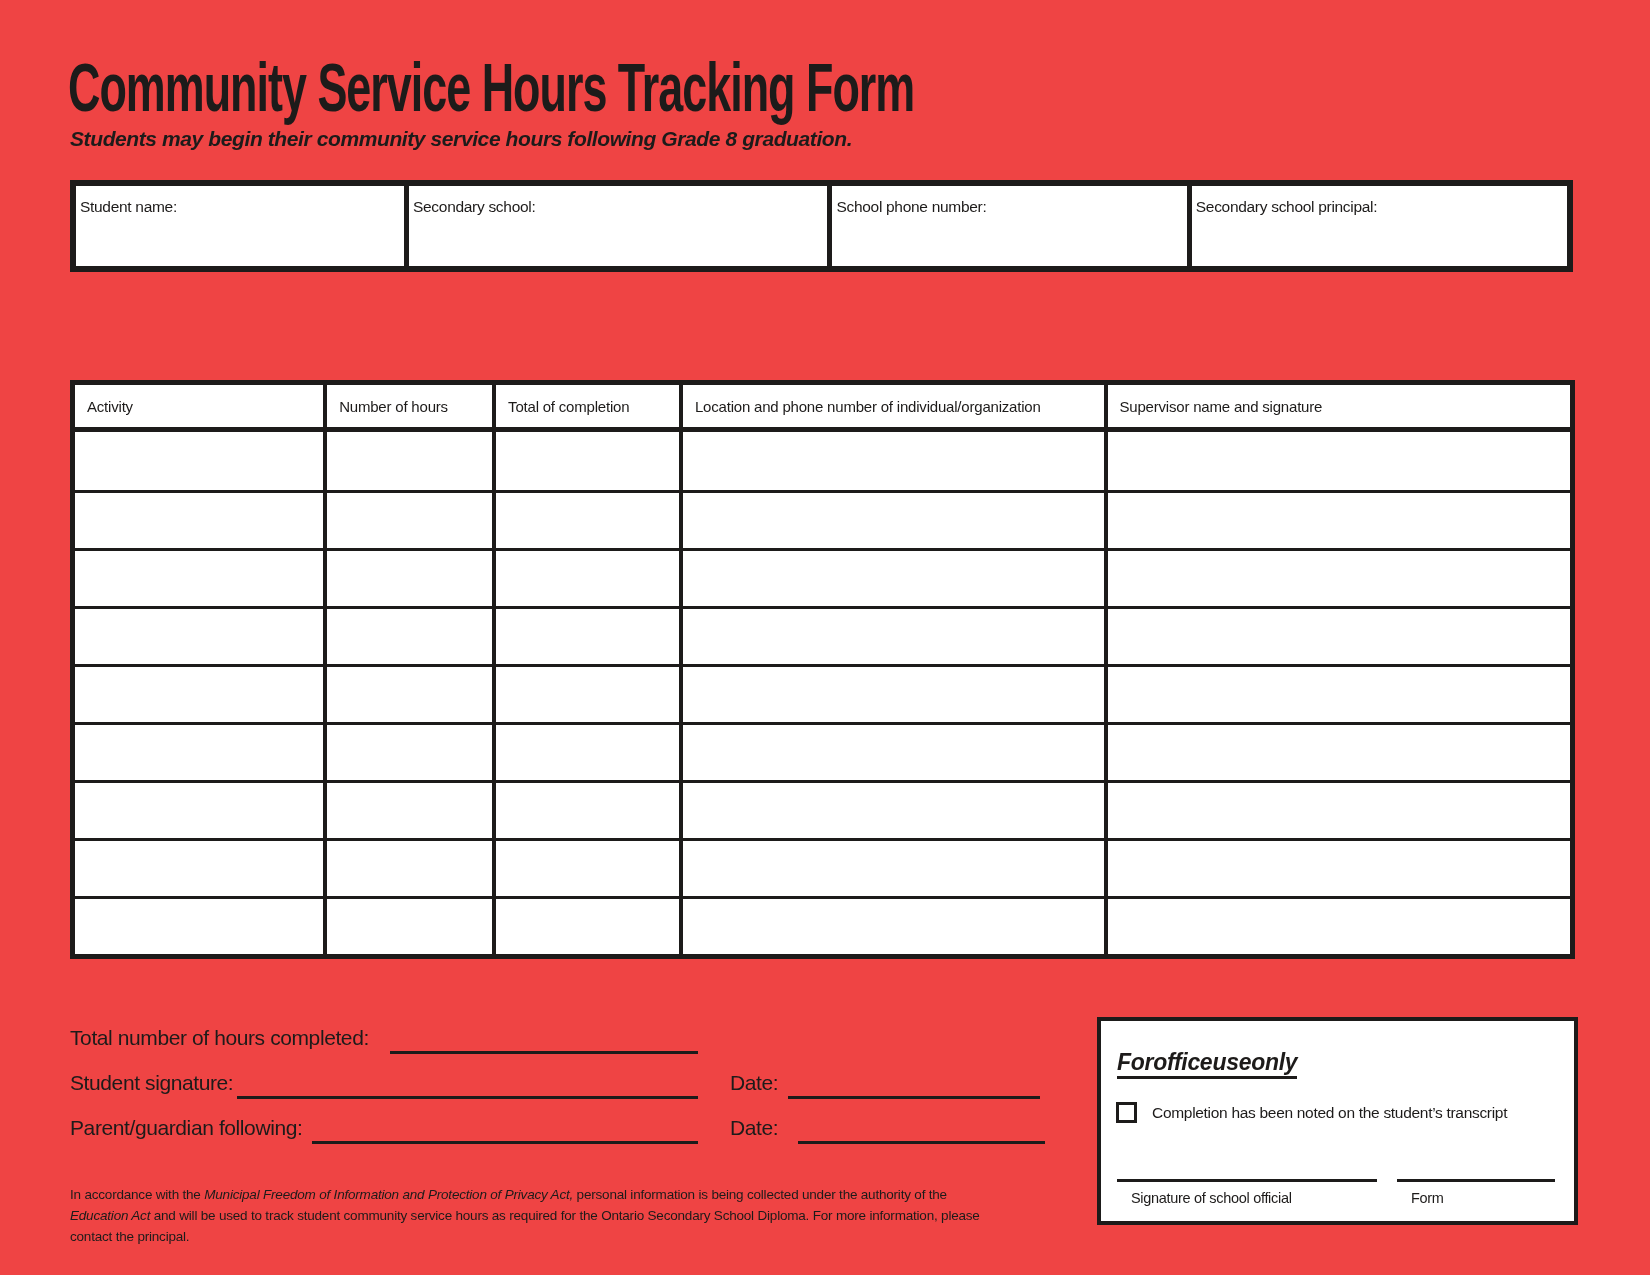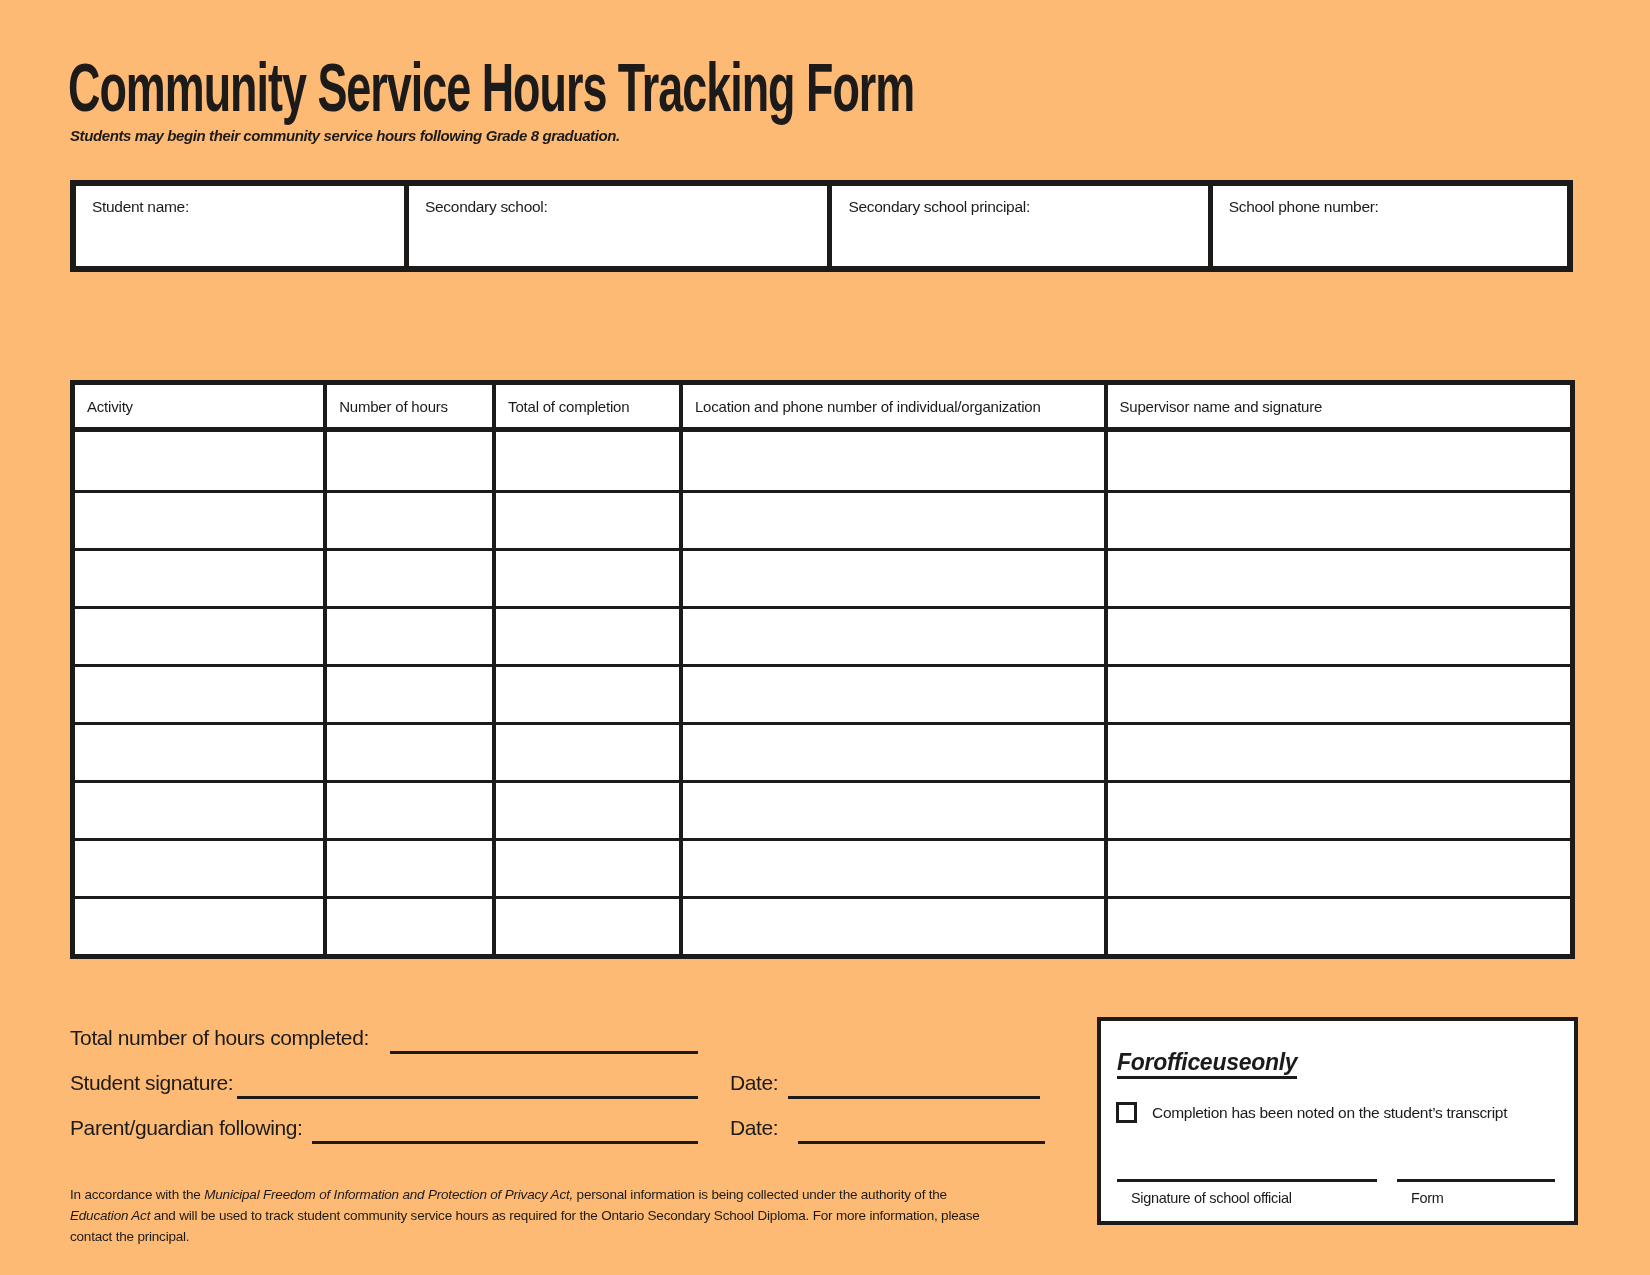--- a/index.html
+++ b/index.html
@@ -1,27 +1,27 @@
 <!DOCTYPE html>
 <html><head>
 <meta charset="utf-8">
 <style>
   :root{ --ink:#1d1b1a; }
   *{ margin:0; padding:0; box-sizing:border-box; font-family:"Liberation Sans", sans-serif; }
   html,body{ background:#ffffff; }
-  .page{ position:relative; width:1650px; height:1275px; background:#fdba74; color:var(--ink); overflow:hidden; letter-spacing:-0.3px; }
+  .page{ position:relative; width:1650px; height:1275px; background:#ef4444; color:var(--ink); overflow:hidden; letter-spacing:-0.3px; }
 
   
   .title{ position:absolute; left:68px; top:48px; font-size:68px; font-weight:700; letter-spacing:-1.5px;
           white-space:nowrap; transform:scaleX(0.66); transform-origin:0 0; }
-  .subtitle{ position:absolute; left:70px; top:127px; font-size:15px; font-weight:700; font-style:italic; letter-spacing:-0.4px; }
+  .subtitle{ position:absolute; left:70px; top:127px; font-size:21px; font-weight:700; font-style:italic; letter-spacing:-0.4px; }
 
   
   .info-table{ position:absolute; left:70px; top:180px; width:1503px; height:92px; border:6px solid var(--ink); display:flex; background:#fff; }
-  .info-cell{ height:100%; padding:12px 16px; border-left:5px solid var(--ink); }
+  .info-cell{ height:100%; padding:12px 4px; border-left:5px solid var(--ink); }
   .info-cell.first{ border-left:none; }
   .info-label{ font-size:15.5px; letter-spacing:-0.3px; }
 
   .instruction{ position:absolute; left:70px; top:304px; font-size:20.5px; letter-spacing:-0.3px; }
 
   
   .service-table{ position:absolute; left:70px; top:380px; width:1505px; border:5px solid var(--ink); background:#fff; }
   .thead{ display:flex; height:47px; border-bottom:5px solid var(--ink); align-items:center; }
   .hcell{ height:100%; display:flex; align-items:center; padding-left:12px; padding-right:19px;
           border-left:4px solid var(--ink); font-size:15px; letter-spacing:-0.2px; }
@@ -57,25 +57,25 @@
   <div class="title">Community Service Hours Tracking Form</div>
   <div class="subtitle">Students may begin their community service hours following Grade 8 graduation.</div>
 
   <div class="info-table">
     <div class="info-cell first" style="width:22.0%">
       <span class="info-label">Student name:</span>
     </div>
     <div class="info-cell" style="width:28.4%">
       <span class="info-label">Secondary school:</span>
     </div>
+    <div class="info-cell" style="width:24.1%">
+      <span class="info-label">School phone number:</span>
+    </div>
     <div class="info-cell" style="width:25.5%">
       <span class="info-label">Secondary school principal:</span>
-    </div>
-    <div class="info-cell" style="width:24.1%">
-      <span class="info-label">School phone number:</span>
     </div>
   </div>
 
 
   <div class="service-table">
     <div class="thead">
       <div class="hcell first" style="width: 16.6%;">Activity</div>
       <div class="hcell" style="width: 11.3%;">Number of hours</div>
       <div class="hcell" style="width: 12.5%;">Total of completion</div>
       <div class="hcell" style="width: 28.4%;">Location and phone number of individual/organization</div>

